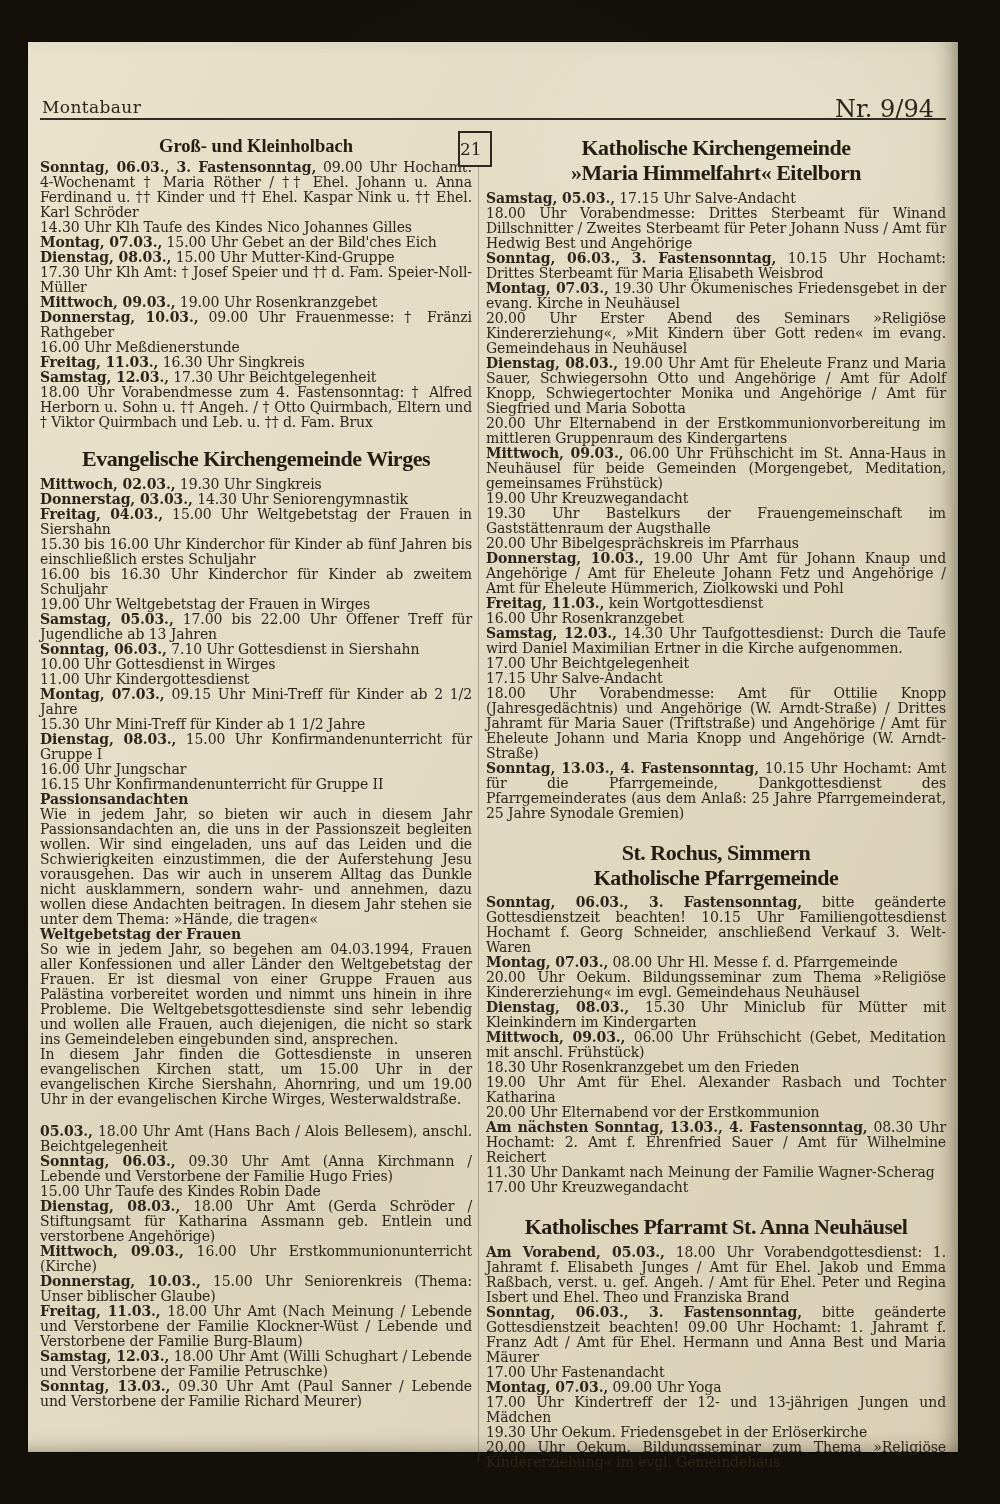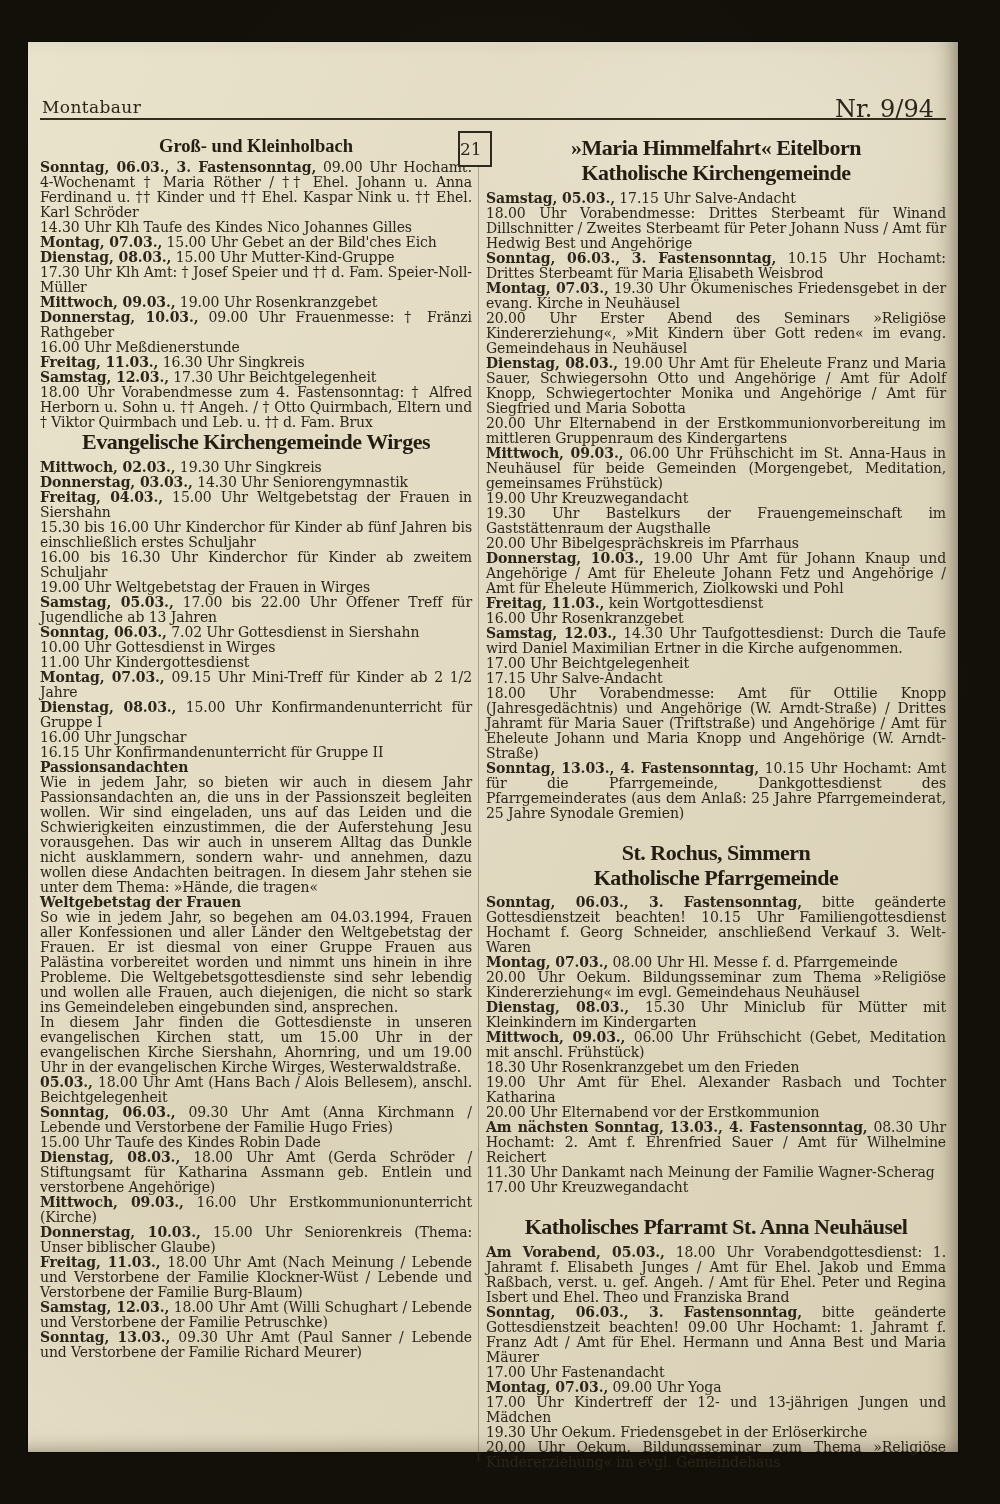--- a/index.html
+++ b/index.html
@@ -30,21 +30,21 @@
   .header-rule { position:absolute; left:0; right:0; top:76px; height:2px; background:#332c21; }
   .page-number-box {
     position:absolute; left:418px; top:45px; width:30px; height:32px;
     border:2px solid #2f2820; background:#e4dcc5; z-index:1;
     display:flex; align-items:center; justify-content:flex-start; font-size:17px;margin-top:44px;
   }
   .columns { display:flex; gap:14px; margin-top:8px; position:relative; }
   .col-left  { width:432px; flex:0 0 432px; }
   .col-right { flex:1; min-width:0; }
   .col-divider { position:absolute; left:438px; top:2px; bottom:8px; width:1px; background:rgba(82,72,54,.38); }
-  .column section:not(:first-child) { }
+  .column section:not(:first-child) { margin-top:17px; }
   .col-right section:not(:first-child) { margin-top:20px; }
   .sec-title {
     font-family:"Liberation Serif", serif; font-weight:bold; color:#241d12;
     text-align:center; font-size:22px; line-height:1.13;
     letter-spacing:-0.5px; white-space:nowrap; margin:0 0 5px 0;
   }
   .sec-title.small { font-size:18.5px; letter-spacing:0; margin-bottom:3px; }
   .entry { margin:0; font-size:14px; line-height:15px; text-align:justify; letter-spacing:-0.1px; }
   .entry b { font-weight:bold; }
 </style>
@@ -83,24 +83,25 @@
           <h2 class="sec-title large">
             <div>Evangelische Kirchengemeinde Wirges</div>
           </h2>
           <p class="entry"><b>Mittwoch, 02.03.,</b> <span>19.30 Uhr Singkreis</span></p>
           <p class="entry"><b>Donnerstag, 03.03.,</b> <span>14.30 Uhr Seniorengymnastik</span></p>
           <p class="entry"><b>Freitag, 04.03.,</b> <span>15.00 Uhr Weltgebetstag der Frauen in Siershahn</span></p>
           <p class="entry"><span>15.30 bis 16.00 Uhr Kinderchor für Kinder ab fünf Jahren bis einschließlich erstes Schuljahr</span></p>
           <p class="entry"><span>16.00 bis 16.30 Uhr Kinderchor für Kinder ab zweitem Schuljahr</span></p>
           <p class="entry"><span>19.00 Uhr Weltgebetstag der Frauen in Wirges</span></p>
           <p class="entry"><b>Samstag, 05.03.,</b> <span>17.00 bis 22.00 Uhr Offener Treff für Jugendliche ab 13 Jahren</span></p>
-          <p class="entry"><b>Sonntag, 06.03.,</b> <span>7.02 Uhr Gottesdienst in Siershahn</span></p>
+          <p class="entry"><b>Sonntag, 06.03.,</b> <span>7.10 Uhr Gottesdienst in Siershahn</span></p>
           <p class="entry"><span>10.00 Uhr Gottesdienst in Wirges</span></p>
           <p class="entry"><span>11.00 Uhr Kindergottesdienst</span></p>
           <p class="entry"><b>Montag, 07.03.,</b> <span>09.15 Uhr Mini-Treff für Kinder ab 2 1/2 Jahre</span></p>
+          <p class="entry"><span>15.30 Uhr Mini-Treff für Kinder ab 1 1/2 Jahre</span></p>
           <p class="entry"><b>Dienstag, 08.03.,</b> <span>15.00 Uhr Konfirmandenunterricht für Gruppe I</span></p>
           <p class="entry"><span>16.00 Uhr Jungschar</span></p>
           <p class="entry"><span>16.15 Uhr Konfirmandenunterricht für Gruppe II</span></p>
           <p class="entry"><b>Passionsandachten</b></p>
           <p class="entry"><span>Wie in jedem Jahr, so bieten wir auch in diesem Jahr Passionsandachten an, die uns in der Passionszeit begleiten wollen. Wir sind eingeladen, uns auf das Leiden und die Schwierigkeiten einzustimmen, die der Auferstehung Jesu vorausgehen. Das wir auch in unserem Alltag das Dunkle nicht ausklammern, sondern wahr- und annehmen, dazu wollen diese Andachten beitragen. In diesem Jahr stehen sie unter dem Thema: »Hände, die tragen«</span></p>
           <p class="entry"><b>Weltgebetstag der Frauen</b></p>
           <p class="entry"><span>So wie in jedem Jahr, so begehen am 04.03.1994, Frauen aller Konfessionen und aller Länder den Weltgebetstag der Frauen. Er ist diesmal von einer Gruppe Frauen aus Palästina vorbereitet worden und nimmt uns hinein in ihre Probleme. Die Weltgebetsgottesdienste sind sehr lebendig und wollen alle Frauen, auch diejenigen, die nicht so stark ins Gemeindeleben eingebunden sind, ansprechen.</span></p>
           <p class="entry"><span>In diesem Jahr finden die Gottesdienste in unseren evangelischen Kirchen statt, um 15.00 Uhr in der evangelischen Kirche Siershahn, Ahornring, und um 19.00 Uhr in der evangelischen Kirche Wirges, Westerwaldstraße.</span></p>
         </section>
         <section>
@@ -112,22 +113,22 @@
           <p class="entry"><b>Donnerstag, 10.03.,</b> <span>15.00 Uhr Seniorenkreis (Thema: Unser biblischer Glaube)</span></p>
           <p class="entry"><b>Freitag, 11.03.,</b> <span>18.00 Uhr Amt (Nach Meinung / Lebende und Verstorbene der Familie Klockner-Wüst / Lebende und Verstorbene der Familie Burg-Blaum)</span></p>
           <p class="entry"><b>Samstag, 12.03.,</b> <span>18.00 Uhr Amt (Willi Schughart / Lebende und Verstorbene der Familie Petruschke)</span></p>
           <p class="entry"><b>Sonntag, 13.03.,</b> <span>09.30 Uhr Amt (Paul Sanner / Lebende und Verstorbene der Familie Richard Meurer)</span></p>
         </section>
       </div>
     <div class="col-divider"></div>
     <div class="column col-right">
         <section>
           <h2 class="sec-title large">
+            <div>Katholische Kirchengemeinde</div>
             <div>»Maria Himmelfahrt« Eitelborn</div>
-            <div>Katholische Kirchengemeinde</div>
           </h2>
           <p class="entry"><b>Samstag, 05.03.,</b> <span>17.15 Uhr Salve-Andacht</span></p>
           <p class="entry"><span>18.00 Uhr Vorabendmesse: Drittes Sterbeamt für Winand Dillschnitter / Zweites Sterbeamt für Peter Johann Nuss / Amt für Hedwig Best und Angehörige</span></p>
           <p class="entry"><b>Sonntag, 06.03., 3. Fastensonntag,</b> <span>10.15 Uhr Hochamt: Drittes Sterbeamt für Maria Elisabeth Weisbrod</span></p>
           <p class="entry"><b>Montag, 07.03.,</b> <span>19.30 Uhr Ökumenisches Friedensgebet in der evang. Kirche in Neuhäusel</span></p>
           <p class="entry"><span>20.00 Uhr Erster Abend des Seminars »Religiöse Kindererziehung«, »Mit Kindern über Gott reden« im evang. Gemeindehaus in Neuhäusel</span></p>
           <p class="entry"><b>Dienstag, 08.03.,</b> <span>19.00 Uhr Amt für Eheleute Franz und Maria Sauer, Schwiegersohn Otto und Angehörige / Amt für Adolf Knopp, Schwiegertochter Monika und Angehörige / Amt für Siegfried und Maria Sobotta</span></p>
           <p class="entry"><span>20.00 Uhr Elternabend in der Erstkommunionvorbereitung im mittleren Gruppenraum des Kindergartens</span></p>
           <p class="entry"><b>Mittwoch, 09.03.,</b> <span>06.00 Uhr Frühschicht im St. Anna-Haus in Neuhäusel für beide Gemeinden (Morgengebet, Meditation, gemeinsames Frühstück)</span></p>
           <p class="entry"><span>19.00 Uhr Kreuzwegandacht</span></p>

